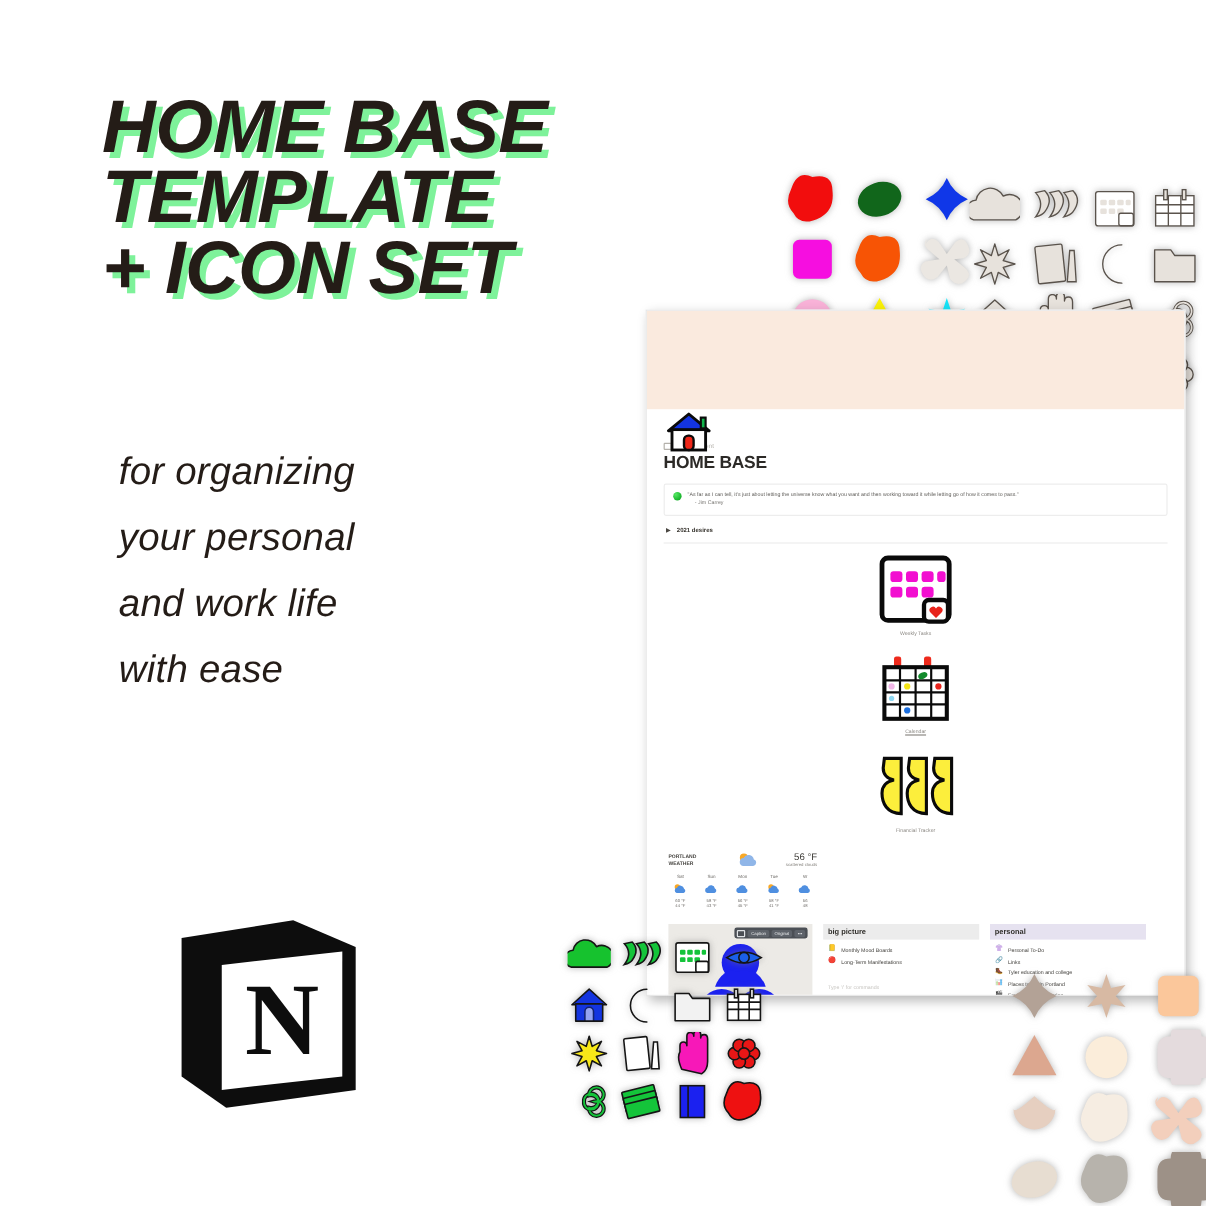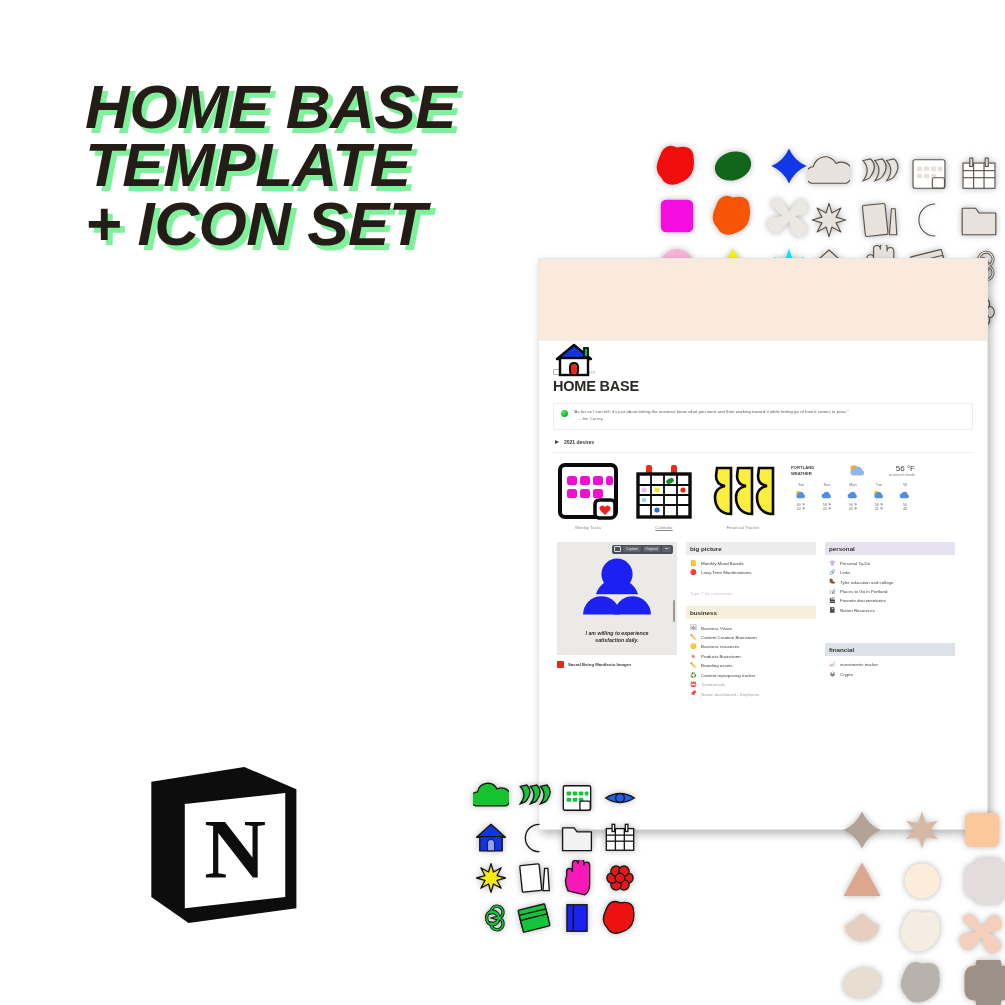--- a/index.html
+++ b/index.html
@@ -53,21 +53,21 @@
     background:radial-gradient(circle at 32% 30%,#56e864,#17b32b 70%);flex:none;margin-top:1px;}
   .quote-text{font-size:4.4px;line-height:1.55;color:#5e5c58;}
   .quote-author{display:block;margin-left:6px;color:#7b7975;}
 
   .toggle-row{display:flex;align-items:center;gap:5px;font-size:5px;color:#38352f;
     font-weight:600;padding:2px 0 4px 2px;}
   .toggle-caret{width:0;height:0;border-left:4px solid #4b4843;border-top:2.6px solid transparent;border-bottom:2.6px solid transparent;}
   .divider{height:1px;background:#ededed;margin:3px 0 9px 0;}
 
   
-  .widgets{display:flex;gap:14px;padding:0 4px;}
+  .widgets{display:flex;gap:14px;padding:0 4px;flex-direction:column;}
   .widget{display:flex;flex-direction:column;align-items:center;gap:5px;}
   .widget-label{font-size:4.3px;color:#8d8a85;}
   .widget-label.u{text-decoration:underline;}
 
   .weather{width:124px;padding-top:2px;}
   .wx-top{display:flex;align-items:center;justify-content:space-between;}
   .wx-city{font-size:4.2px;color:#45433f;line-height:1.25;width:34px;font-weight:600;}
   .wx-now{text-align:right;}
   .wx-temp{font-size:8px;color:#3c3a36;font-weight:500;}
   .wx-desc{font-size:3.6px;color:#86837e;}
@@ -113,20 +113,24 @@
   .grid-botright{left:800px;top:805px;grid-template-columns:repeat(3,58px);grid-auto-rows:49px;gap:2px;}
 </style>
 </head>
 <body>
 
 <div class="stage">
 
   <div class="promo-title">HOME BASE
 TEMPLATE
 + ICON SET</div>
+  <div class="promo-sub">for organizing
+your personal
+and work life
+with ease</div>
 
   <div class="notion-logo">
     <svg viewBox="0 0 100 100" width="186" height="186" aria-hidden="true">
       <path d="M12 16 L62 8 L90 20 L90 84 L32 92 L12 78 Z" fill="#0d0d0d"></path>
       <path d="M30 28 L84 22 L84 78 L30 84 Z" fill="#ffffff"></path>
       <text x="57" y="68" font-family="'Liberation Serif',serif" font-size="46" font-weight="700" fill="#0d0d0d" text-anchor="middle">N</text>
     </svg>
   </div>
 
   <div class="sticker-grid grid-color">

